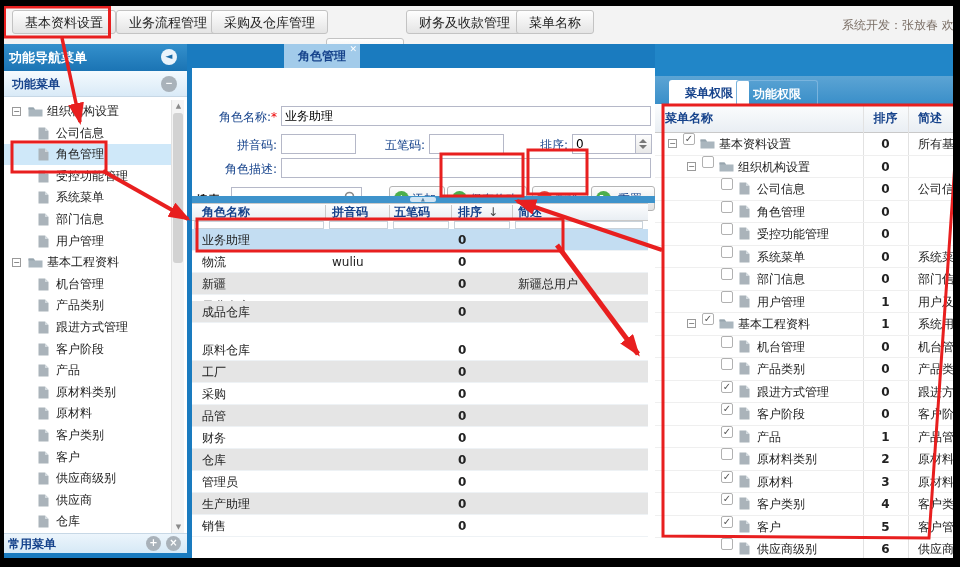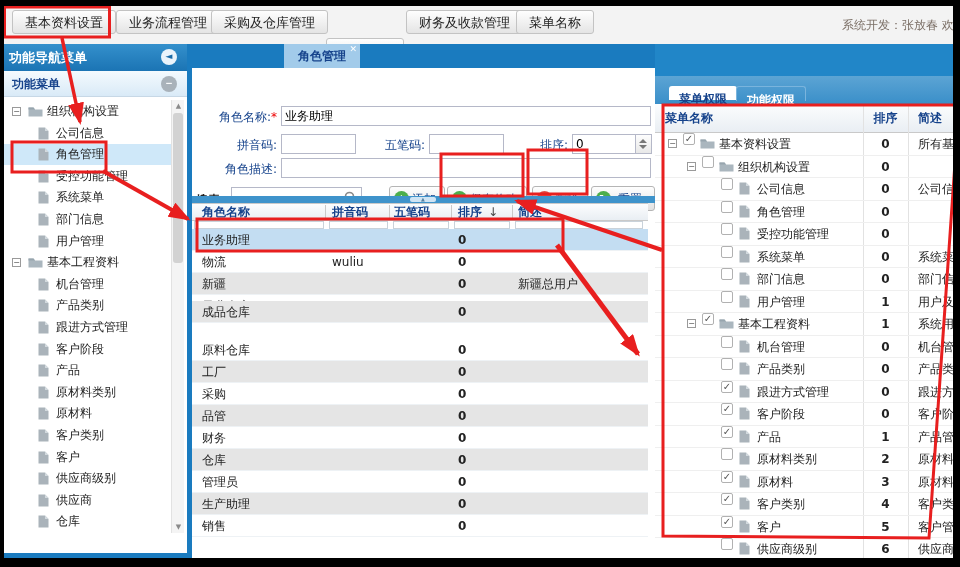--- a/index.html
+++ b/index.html
@@ -74,21 +74,21 @@
   .trow{position:absolute;left:0;width:456px;height:22px;line-height:22px;border-bottom:1px solid #eef2f5;
         box-sizing:border-box;cursor:pointer;white-space:nowrap;}
   .trow.alt{background:#e5e5e5;}
   .trow.sel{background:#c3ddf2;}
   .trow span{position:absolute;top:0;}
   .c0{left:10px;} .c1{left:140px;} .c2{left:202px;} .c3{left:266px;} .c4{left:326px;}
   
   #rpanel{position:absolute;left:651px;top:38px;width:298px;height:514px;background:#fff;overflow:hidden;}
   #rp-strip{position:absolute;left:0;top:0;width:298px;height:32px;background:#2186c8;}
   #rp-tabbar{position:absolute;left:0;top:32px;width:298px;height:28px;background:linear-gradient(#5ca4d4,#3a8fc9);}
-  .rtab{position:absolute;top:10px;height:14px;line-height:26px;padding:0 10px;font-weight:bold;font-size:12px;cursor:pointer;}
+  .rtab{position:absolute;top:4px;height:25px;line-height:26px;padding:0 16px;font-weight:bold;font-size:12px;cursor:pointer;}
   .rtab.active{background:#fff;color:#15428b;border-radius:3px 3px 0 0;}
   .rtab.inactive{color:#fff;border:1px solid #7ab4dd;border-bottom:0;border-radius:3px 3px 0 0;}
   #rp-header{position:absolute;left:0;top:60px;width:298px;height:29px;background:linear-gradient(#fcfdfe,#e9eef3);
              border-bottom:1px solid #c9c9c9;box-sizing:border-box;}
   #rp-header span{position:absolute;top:0;line-height:28px;color:#15428b;font-weight:bold;}
   .rsep{position:absolute;top:60px;bottom:0;width:1px;background:#e2e2e2;}
   #rp-body{position:absolute;left:0;top:89px;width:298px;height:425px;}
   .rrow{position:absolute;left:0;width:298px;height:22.5px;line-height:22px;border-bottom:1px solid #efefef;
         box-sizing:border-box;cursor:pointer;white-space:nowrap;}
   .rrow span{position:absolute;top:0;}
@@ -269,20 +269,25 @@
               <path d="M7 0.5 l3.5 3.5 h-3.5 z" fill="#d3dade"></path>
             </svg>
             <span class="t-label" style="left: 52px;">仓库</span>
           </div>
         </div>
       <div id="sb-scroll">
         <span class="arr" style="top:0;">▲</span>
         <div id="sb-thumb"></div>
         <span class="arr" style="bottom:0;">▼</span>
       </div>
+      <div id="sb-footer">
+        <span>常用菜单</span>
+        <span class="sb-foot-ic" style="right:26px;">+</span>
+        <span class="sb-foot-ic" style="right:6px;">×</span>
+      </div>
       <div id="sb-footer-blue"></div>
     </div>
 
     <div id="main">
       <div id="main-tabbar">
           <div class="mtab active" style="left: 92px;">角色管理<span class="tab-close">✕</span></div>
         </div>
 
       <div id="form-area">
         <span class="f-label" style="left:5px;top:41px;width:80px;"><span>角色名称:</span><span class="req">*</span></span>

